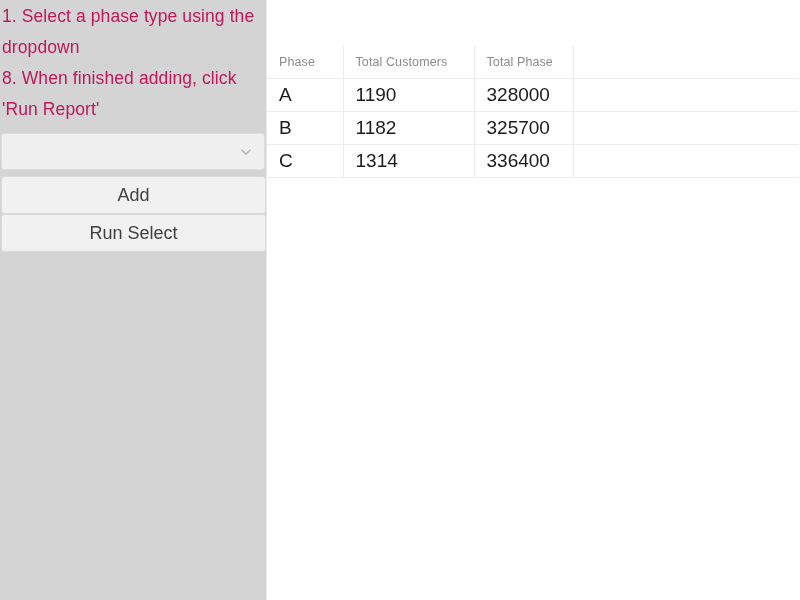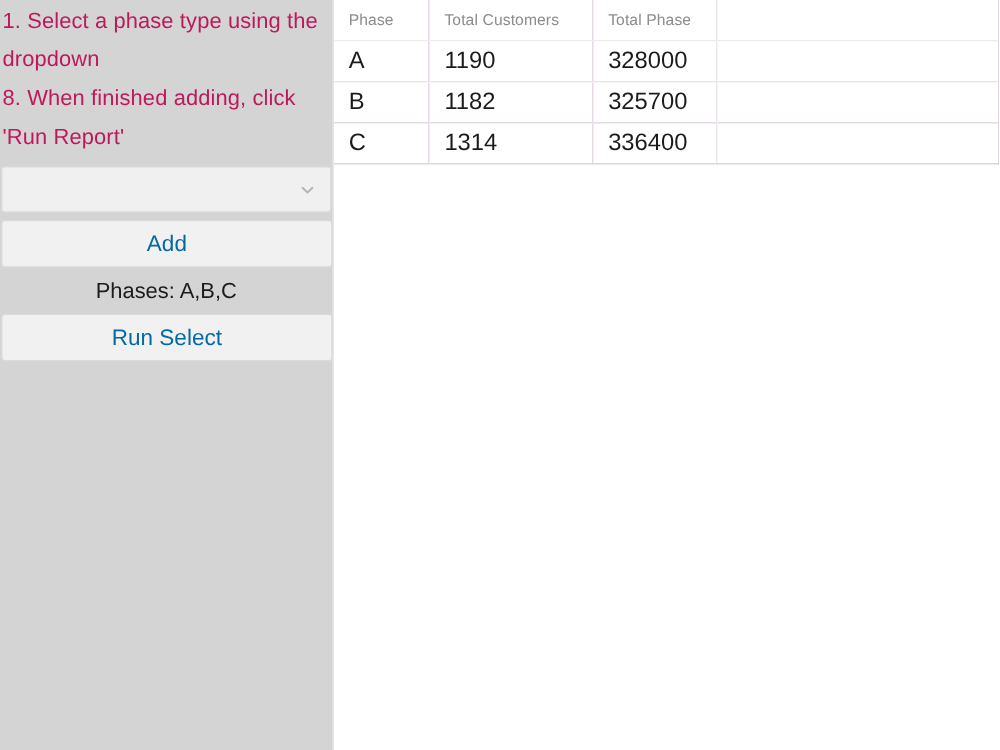--- a/index.html
+++ b/index.html
@@ -87,21 +87,21 @@
 
   .btn {
     display: block;
     width: 265px;
     margin: 6px 1px 0 1px;
     height: 38px;
     background: #f1f1f1;
     border: 1px solid #dadada;
     border-radius: 3px;
     box-sizing: border-box;
-    color: #0369a1;
+    color: #404040;
     font-family: "Liberation Sans", sans-serif;
     font-size: 18px;
     line-height: 1;
     text-align: center;
     cursor: default;
     padding: 0;
   }
   .status-label {
     width: 100%;
     text-align: center;
@@ -116,21 +116,22 @@
   .content {
     flex: 1 1 auto;
     height: 600px;
     background: #ffffff;
     overflow: hidden;
   }
   table.report {
     border-collapse: collapse;
     table-layout: fixed;
     width: 532px;
-    background: #701a75;
+    background: #15803d;
+    margin-top: 46px;
   }
   table.report th,
   table.report td {
     border-right: 1px solid #ececec;
     border-bottom: 1px solid #ececec;
     text-align: left;
     padding: 0 0 0 12px;
     box-sizing: border-box;
     background: #ffffff;
     vertical-align: middle;
@@ -174,21 +175,20 @@
         <span class="chevron">
           <svg viewBox="0 0 14 14" width="14" height="14" aria-hidden="true">
             <path d="M3 5.2 L7 9 L11 5.2" fill="none" stroke="#b2b2b2" stroke-width="1.4" stroke-linecap="round" stroke-linejoin="round"></path>
           </svg>
         </span>
       </div>
     </div>
 
     <button class="btn">Add</button>
 
-    <div class="status-label">Phases: A,B,C</div>
 
     <button class="btn" style="margin-top:0;">Run Select</button>
 
   </div>
 
   <div class="content">
     <table class="report">
       <colgroup>
         <col class="c-phase">
         <col class="c-customers">

